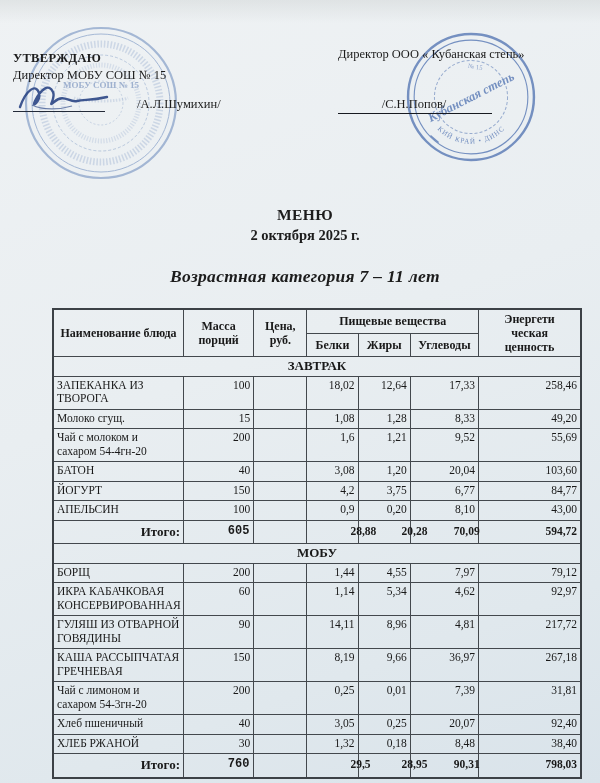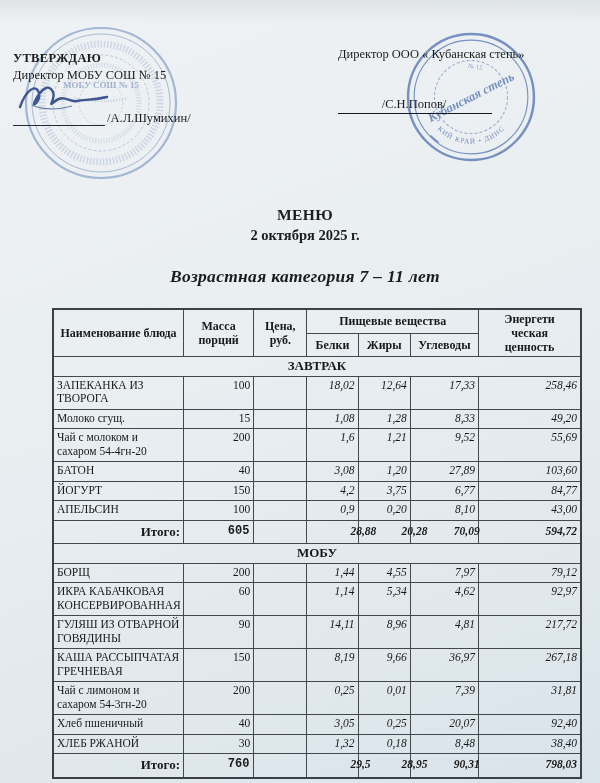--- a/index.html
+++ b/index.html
@@ -12,21 +12,21 @@
       linear-gradient(180deg, rgba(180,186,184,.25) 0%, rgba(180,186,184,0) 3%),
       linear-gradient(160deg, #eff2f4 0%, #e9eef1 45%, #e0e8ed 80%, #d9e3ea 100%);
   }
 
   
   .approve-block { position:absolute; font-size:12.5px; line-height:17px; }
   .approve-block .hd { font-weight:bold; letter-spacing:.3px; }
   .approve-left  { left:13px;  top:50px; }
   .approve-right { left:338px; top:46px; }
 
-  .sig-row-left { position:absolute; left:13px; top:110px; display:flex; align-items:flex-end; }
+  .sig-row-left { position:absolute; left:13px; top:96px; display:flex; align-items:flex-end;gap:30px; }
   .sig-line { display:inline-block; width:92px; height:15px; border-bottom:1.6px solid #232a38; }
   .sig-name { font-size:12.5px; line-height:16px; padding-left:2px; color:#1d1d1d; }
 
   .sig-row-right { position:absolute; left:338px; top:96px; width:154px;
     border-bottom:1.7px solid #171a20; display:flex; justify-content:center; }
   .sig-row-right .sig-name { padding:0 2px 1px 0; }
 
   .sig-scrawl { position:absolute; left:14px; top:80px; width:100px; height:36px; }
 
   
@@ -53,21 +53,21 @@
   .menu-table th {
     font-weight:bold; font-size:12px; text-align:center; vertical-align:middle;
     padding:2px 2px; line-height:14px;
   }
   .th-dish { white-space:nowrap; }
   .th-energy { white-space:pre-line; }
 
   .menu-table td { vertical-align:top; padding:2px 3px 3px 3px; }
   .cell-name  { text-align:left; }
   .cell-mass  { text-align:right; padding-right:3px; }
-  .cell-num   { text-align:right; padding-right:4px;font-style:italic; }
+  .cell-num   { text-align:right; padding-right:4px; }
   .cell-price { }
 
   .section-cell { text-align:center; font-weight:bold; font-size:13px; padding:1px 0 2px 0; }
 
   .total-row td { border-top:1.8px solid #33383c; font-weight:bold; padding-top:4px; padding-bottom:5px;padding-left:43px; }
   .cell-total-label { text-align:right; font-size:13px; padding-right:8px; }
   .cell-total-mass  { text-align:center; font-size:12px;font-family:Liberation Mono, monospace; }
   .total-num { padding-right:10px; }
 </style>
 </head>
@@ -190,21 +190,21 @@
           <td class="cell-num">1,21</td>
           <td class="cell-num">9,52</td>
           <td class="cell-num">55,69</td>
         </tr>
         <tr>
           <td class="cell-name">БАТОН</td>
           <td class="cell-mass">40</td>
           <td class="cell-price"></td>
           <td class="cell-num">3,08</td>
           <td class="cell-num">1,20</td>
-          <td class="cell-num">27,89</td>
+          <td class="cell-num">20,04</td>
           <td class="cell-num">103,60</td>
         </tr>
         <tr>
           <td class="cell-name">ЙОГУРТ</td>
           <td class="cell-mass">150</td>
           <td class="cell-price"></td>
           <td class="cell-num">4,2</td>
           <td class="cell-num">3,75</td>
           <td class="cell-num">6,77</td>
           <td class="cell-num">84,77</td>

